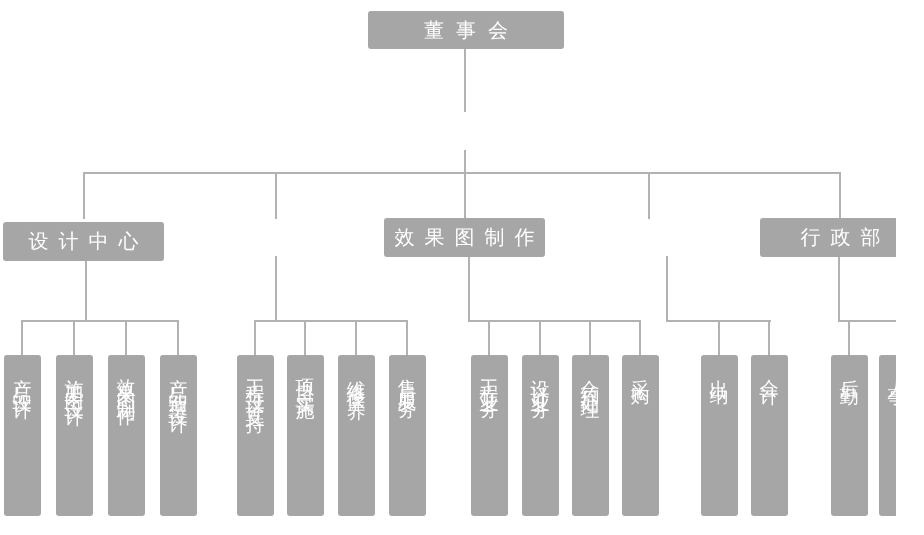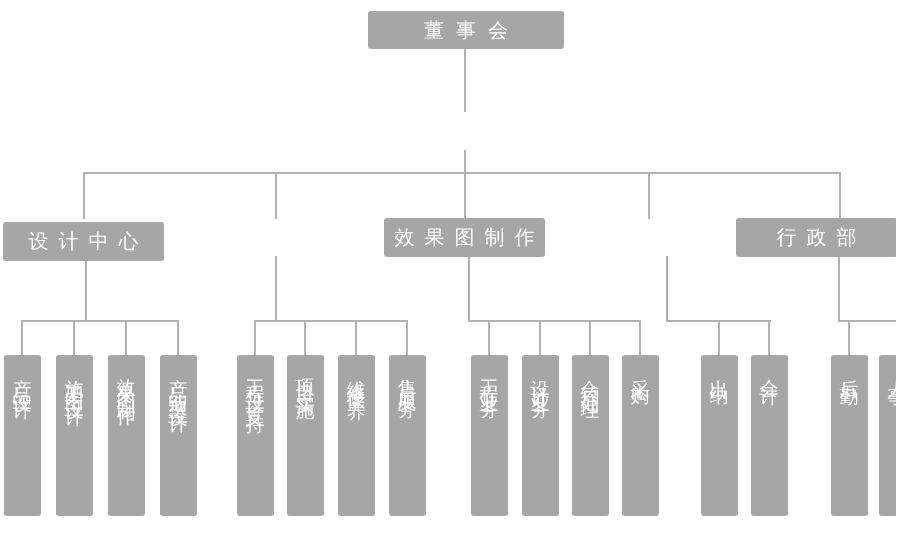--- a/index.html
+++ b/index.html
@@ -88,21 +88,21 @@
   <div class="lv" style="left:718px;top:320px;height:36px"></div>
   <div class="lv" style="left:768px;top:320px;height:36px"></div>
   <div class="lv" style="left:848px;top:320px;height:36px"></div>
   <div class="lv" style="left:896px;top:320px;height:36px"></div>
 
   <div class="node node-h node-top" style="left:368px;top:11px;width:196px;height:38px">董事会</div>
 
 
   <div class="node node-h" style="left:3px;top:222px;width:161px;height:39px">设计中心</div>
   <div class="node node-h" style="left:384px;top:218px;width:161px;height:39px">效果图制作</div>
-  <div class="node node-h" style="left:736px;top:218px;width:161px;height:39px">行政部</div>
+  <div class="node node-h" style="left:760px;top:218px;width:161px;height:39px">行政部</div>
 
   <div class="node node-v" style="left:4px;top:355px;width:37px;height:161px">
     <span>产品设计</span>
     </div>
   <div class="node node-v" style="left:56px;top:355px;width:37px;height:161px">
     <span>施工图设计</span>
     </div>
   <div class="node node-v" style="left:108px;top:355px;width:37px;height:161px">
     <span>效果图制作</span>
     </div>

